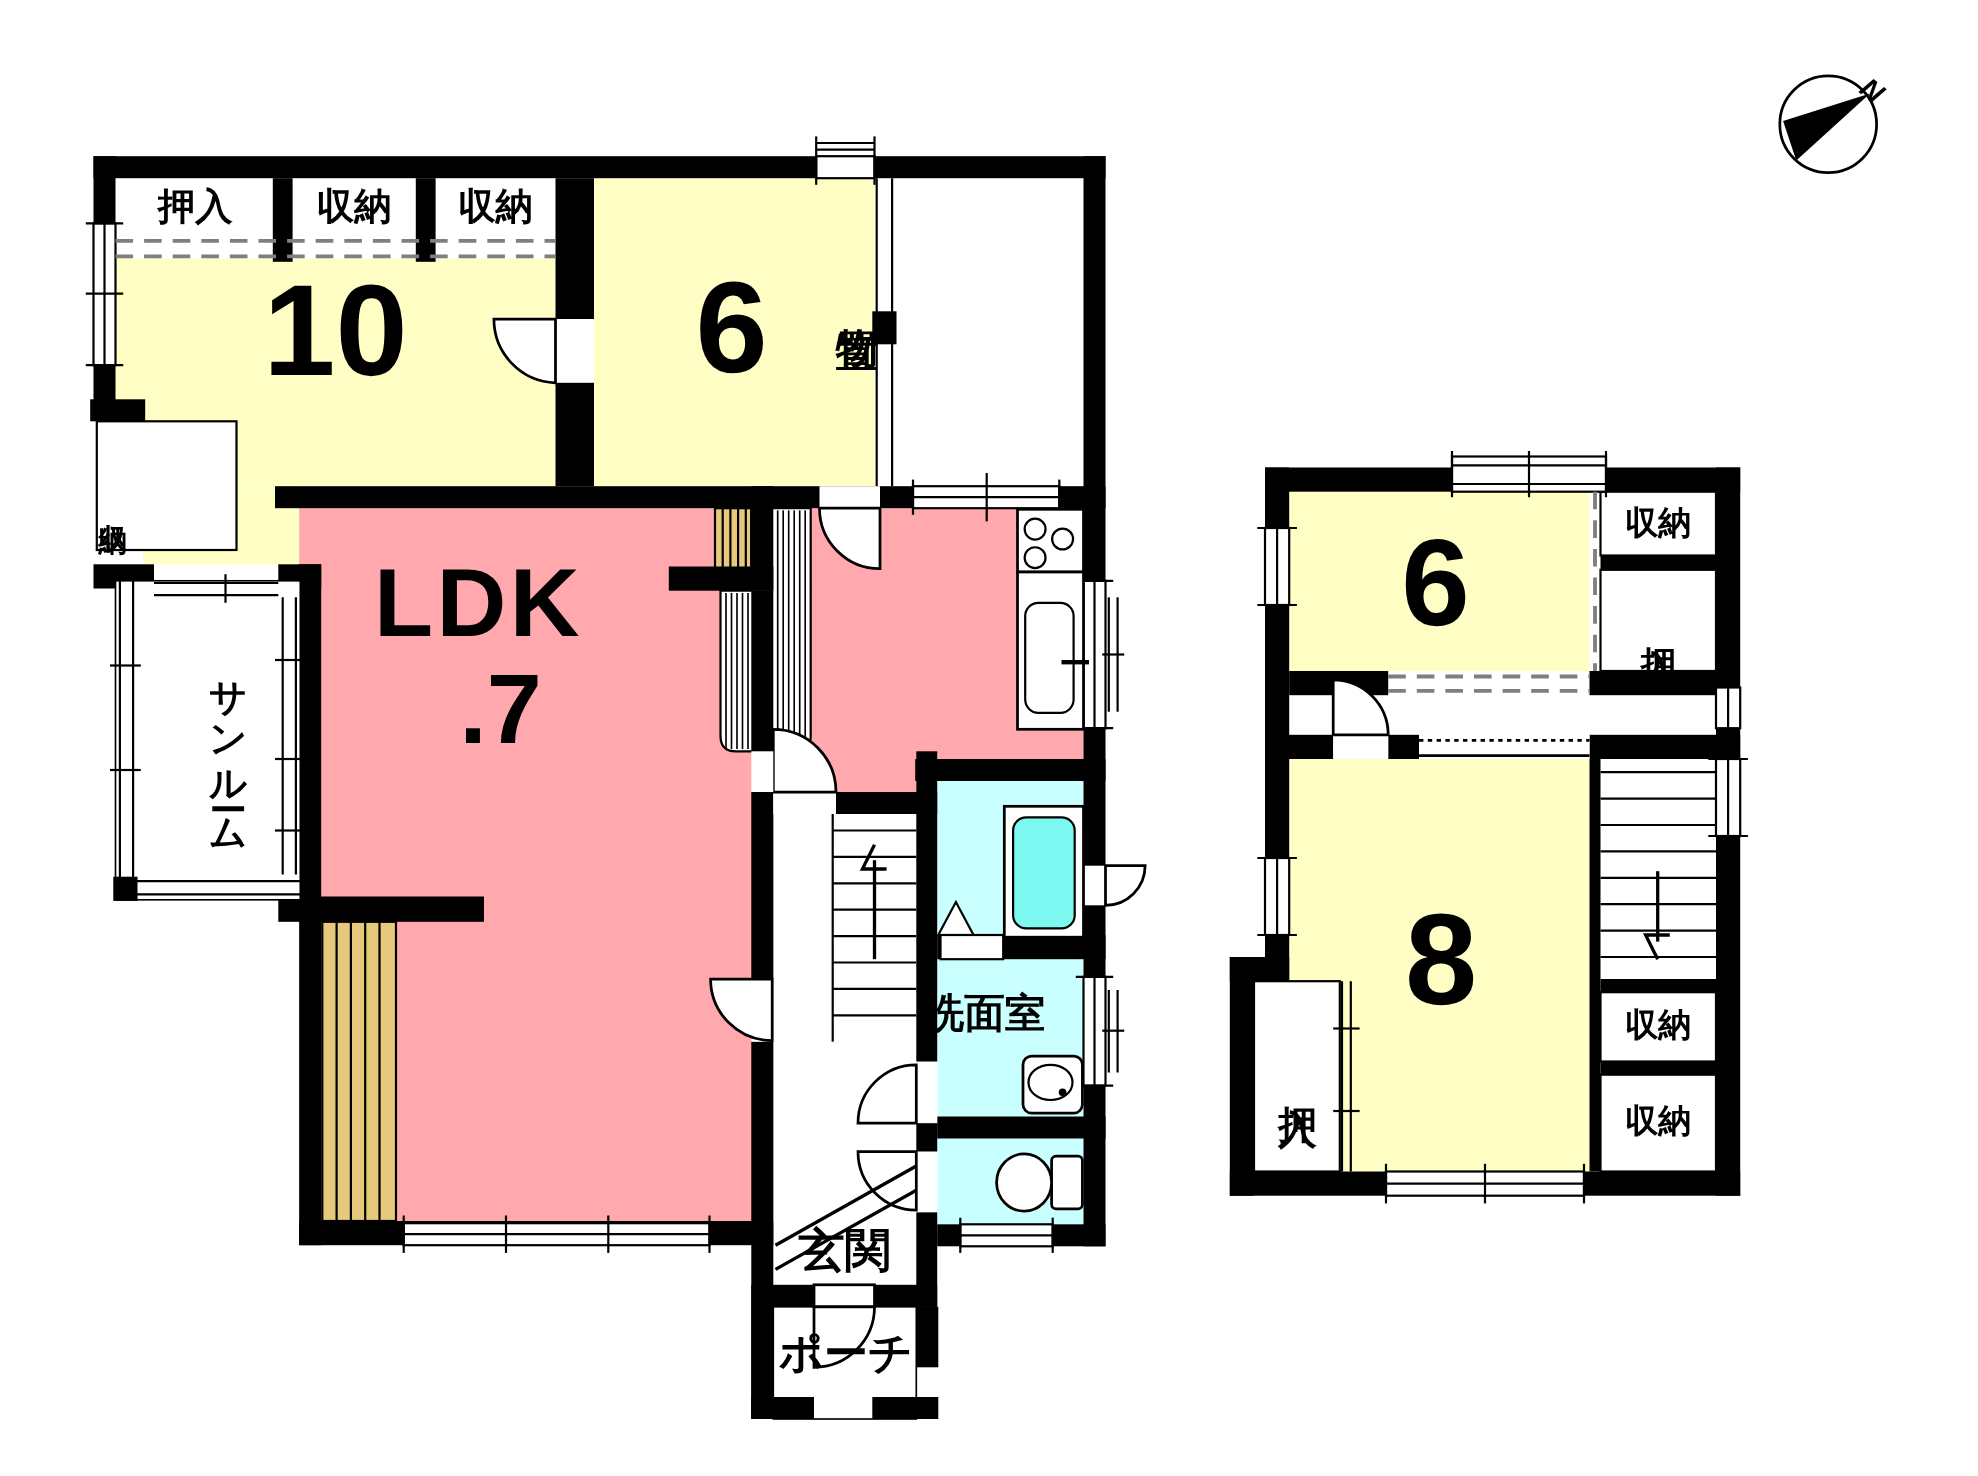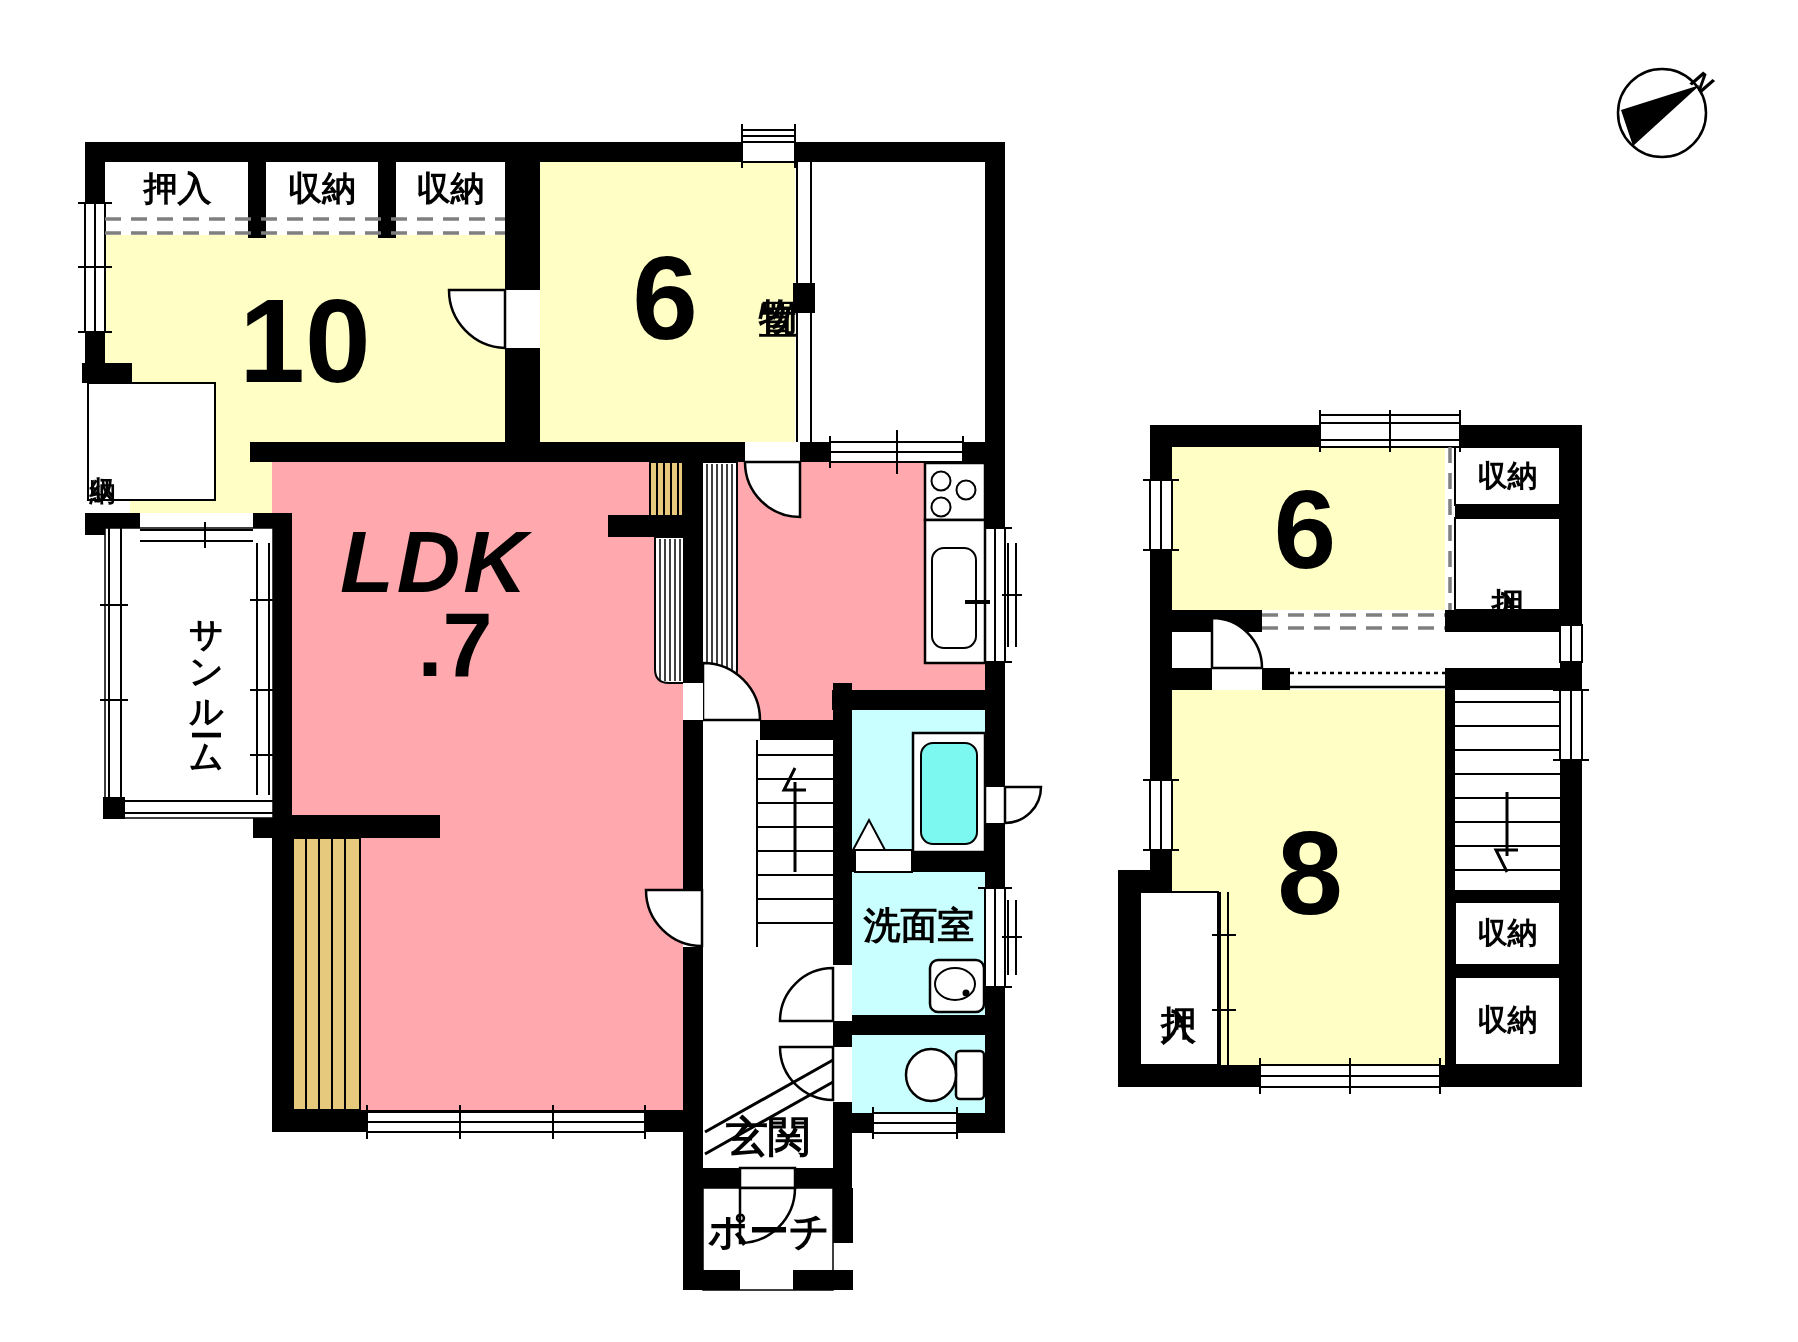--- a/index.html
+++ b/index.html
@@ -331,29 +331,29 @@
   <g>
     <circle cx="1662" cy="113" r="44" fill="#fff" stroke="#000" stroke-width="2.5"></circle>
     <polygon points="1700,85 1621,110 1633,146" fill="#000"></polygon>
   </g>
 </svg>
 
   <div class="lbl" style="left:105px;top:165px;width:145px;height:45px;font-size:34px;">押入</div>
   <div class="lbl" style="left:266px;top:165px;width:112px;height:45px;font-size:34px;">収納</div>
   <div class="lbl" style="left:396px;top:165px;width:109px;height:45px;font-size:34px;">収納</div>
   <div class="lbl vert" style="left:84px;top:408px;width:38px;height:100px;font-size:26px;">収納</div>
-  <div class="lbl num" style="left:200px;top:228px;width:210px;height:145px;font-size:118px;margin-top:40px;">10</div>
+  <div class="lbl num" style="left:200px;top:228px;width:210px;height:145px;font-size:118px;">10</div>
   <div class="lbl num" style="left:540px;top:225px;width:250px;height:145px;font-size:118px;">6</div>
   <div class="lbl vert" style="left:755px;top:212px;width:46px;height:115px;font-size:38px;">物置</div>
   <div class="lbl vert" style="left:183px;top:572px;width:48px;height:210px;font-size:34px;">サンルーム</div>
-  <div class="lbl" style="left:310px;top:512px;width:250px;height:100px;font-size:88px;letter-spacing:3px;font-style:italic;">LDK</div>
+  <div class="lbl" style="left:310px;top:498px;width:250px;height:100px;font-size:88px;letter-spacing:3px;">LDK</div>
   <div class="lbl areaRow" style="left:320px;top:600px;width:270px;height:140px;">
       <span class="small">.7</span>
   </div>
-  <div class="lbl" style="left:848px;top:902px;width:142px;height:46px;font-size:37px;">洗面室</div>
+  <div class="lbl" style="left:824px;top:902px;width:142px;height:46px;font-size:37px;font-family:Liberation Mono, monospace;">洗面室</div>
   <div class="lbl" style="left:712px;top:1112px;width:112px;height:50px;font-size:42px;text-align:center;">玄関</div>
   <div class="lbl" style="left:703px;top:1208px;width:132px;height:46px;font-size:40px;text-align:right;">ポーチ</div>
 
   <div class="lbl num" style="left:1230px;top:460px;width:150px;height:140px;font-size:112px;">6</div>
   <div class="lbl" style="left:1455px;top:456px;width:105px;height:40px;font-size:30px;">収納</div>
   <div class="lbl vert" style="left:1486px;top:520px;width:44px;height:88px;font-size:32px;">押入</div>
   <div class="lbl num" style="left:1240px;top:798px;width:140px;height:150px;font-size:118px;">8</div>
   <div class="lbl" style="left:1455px;top:913px;width:105px;height:40px;font-size:30px;">収納</div>
   <div class="lbl" style="left:1455px;top:1000px;width:105px;height:40px;font-size:30px;">収納</div>
   <div class="lbl vert" style="left:1156px;top:915px;width:46px;height:130px;font-size:35px;">押入</div>

